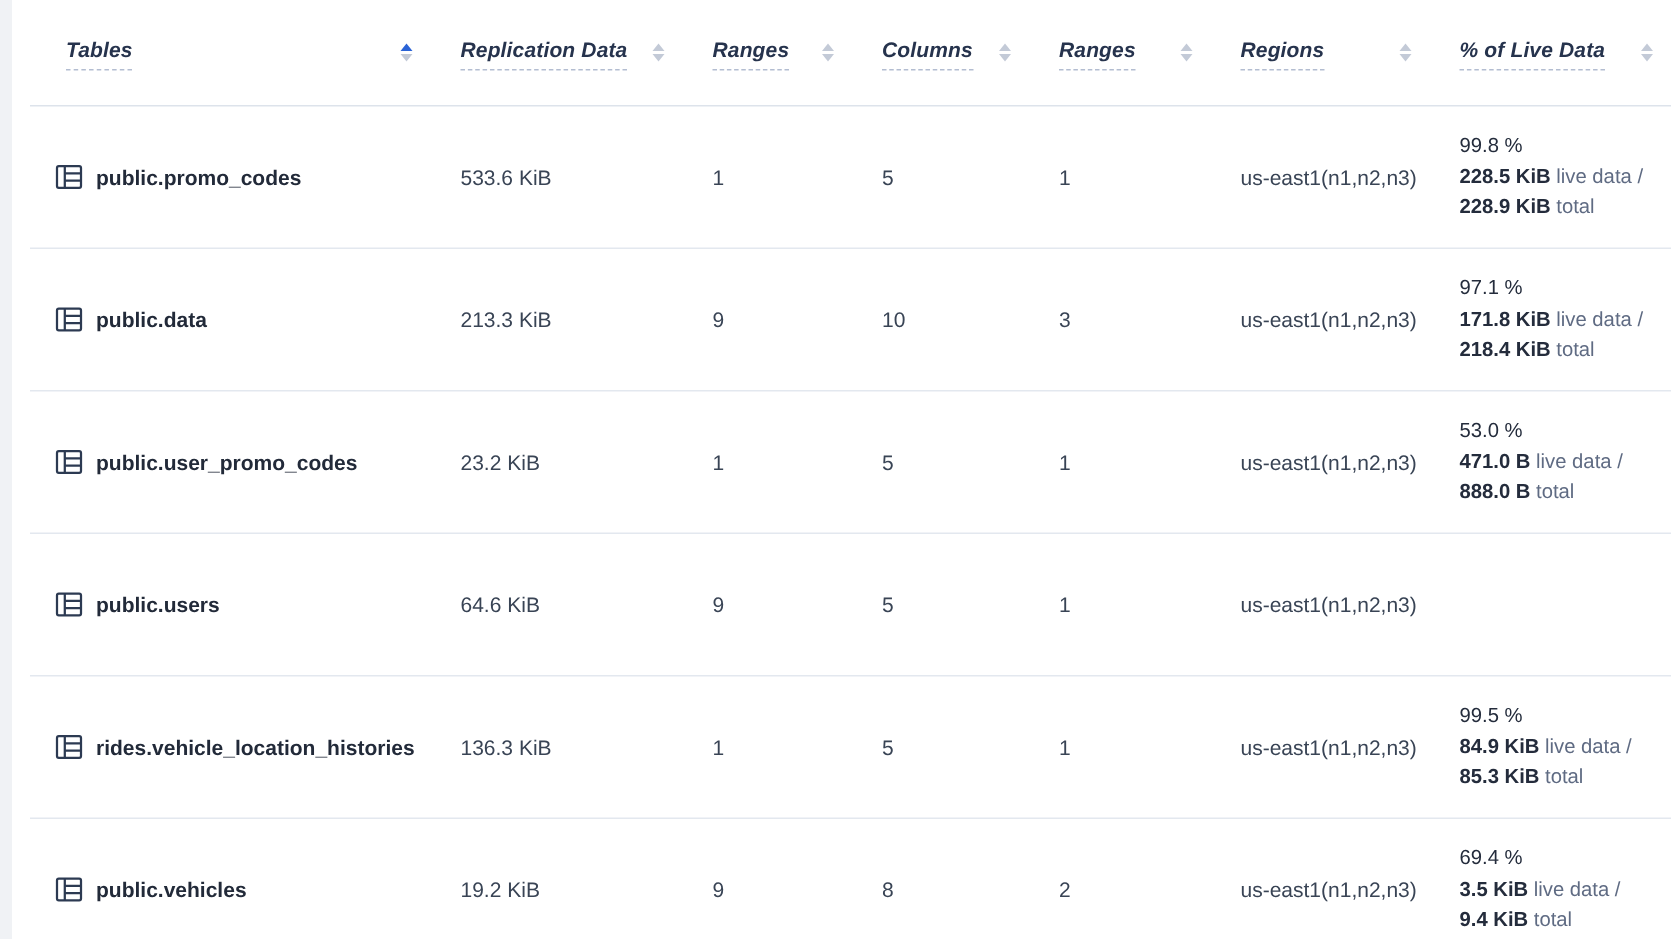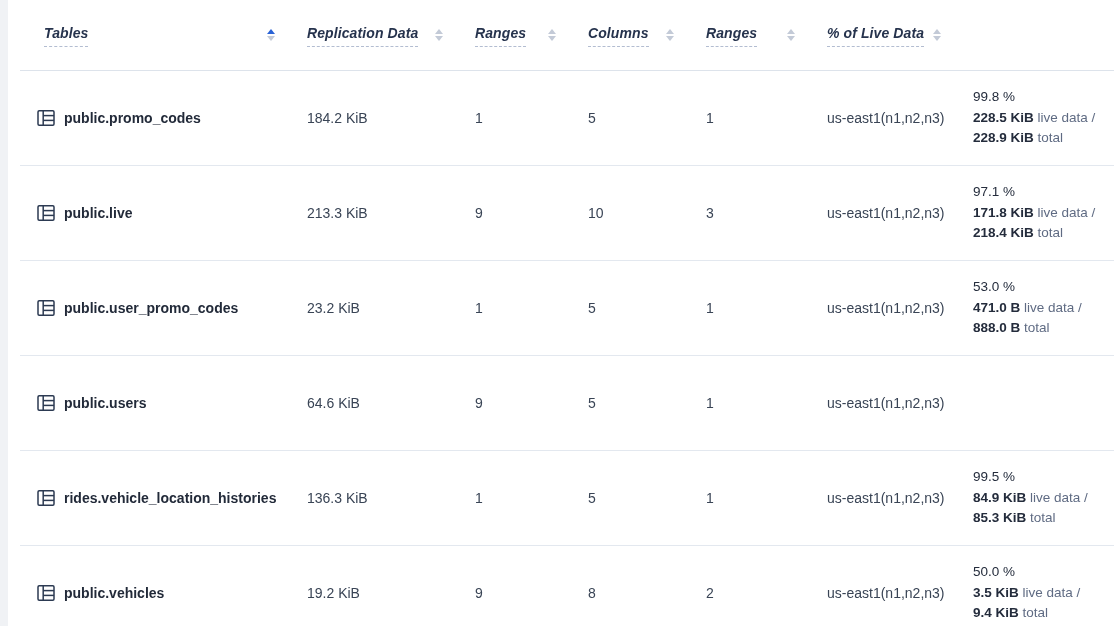--- a/index.html
+++ b/index.html
@@ -146,20 +146,27 @@
           </span>
       </div>
       <div class="th">
         <span class="th-label">Ranges</span>
         <span class="sort sort-none">
             <i class="tri tri-up"></i>
             <i class="tri tri-down"></i>
           </span>
       </div>
       <div class="th">
+        <span class="th-label">Regions</span>
+        <span class="sort sort-none">
+            <i class="tri tri-up"></i>
+            <i class="tri tri-down"></i>
+          </span>
+      </div>
+      <div class="th">
         <span class="th-label">% of Live Data</span>
         <span class="sort sort-none">
             <i class="tri tri-up"></i>
             <i class="tri tri-down"></i>
           </span>
       </div>
     </div>
 
     <div id="tbody">
   <div class="tr">
@@ -167,21 +174,21 @@
       <span class="table-icon">
         <svg width="20" height="20" viewBox="0 0 20 20" fill="none" xmlns="http://www.w3.org/2000/svg">
           <rect x="2" y="2.8" width="16" height="14.4" rx="1.2" stroke="#2c3a52" stroke-width="1.5"></rect>
           <line x1="7.2" y1="2.8" x2="7.2" y2="17.2" stroke="#2c3a52" stroke-width="1.5"></line>
           <line x1="7.2" y1="7.6" x2="18" y2="7.6" stroke="#2c3a52" stroke-width="1.5"></line>
           <line x1="7.2" y1="12.4" x2="18" y2="12.4" stroke="#2c3a52" stroke-width="1.5"></line>
         </svg>
       </span>
       <span class="tname">public.promo_codes</span>
     </div>
-    <div class="td">184.2 KiB</div>
+    <div class="td">533.6 KiB</div>
     <div class="td">1</div>
     <div class="td">5</div>
     <div class="td">1</div>
     <div class="td">us-east1(n1,n2,n3)</div>
     <div class="td c-live">
       <div>99.8 %</div>
       <div><span class="val">228.5 KiB</span>&nbsp;<span class="muted">live data /</span></div>
       <div><span class="val">228.9 KiB</span>&nbsp;<span class="muted">total</span></div>
     </div>
   </div>
@@ -189,21 +196,21 @@
   <div class="tr">
     <div class="td c0">
       <span class="table-icon">
         <svg width="20" height="20" viewBox="0 0 20 20" fill="none" xmlns="http://www.w3.org/2000/svg">
           <rect x="2" y="2.8" width="16" height="14.4" rx="1.2" stroke="#2c3a52" stroke-width="1.5"></rect>
           <line x1="7.2" y1="2.8" x2="7.2" y2="17.2" stroke="#2c3a52" stroke-width="1.5"></line>
           <line x1="7.2" y1="7.6" x2="18" y2="7.6" stroke="#2c3a52" stroke-width="1.5"></line>
           <line x1="7.2" y1="12.4" x2="18" y2="12.4" stroke="#2c3a52" stroke-width="1.5"></line>
         </svg>
       </span>
-      <span class="tname">public.live</span>
+      <span class="tname">public.data</span>
     </div>
     <div class="td">213.3 KiB</div>
     <div class="td">9</div>
     <div class="td">10</div>
     <div class="td">3</div>
     <div class="td">us-east1(n1,n2,n3)</div>
     <div class="td c-live">
       <div>97.1 %</div>
       <div><span class="val">171.8 KiB</span>&nbsp;<span class="muted">live data /</span></div>
       <div><span class="val">218.4 KiB</span>&nbsp;<span class="muted">total</span></div>
@@ -288,20 +295,20 @@
         </svg>
       </span>
       <span class="tname">public.vehicles</span>
     </div>
     <div class="td">19.2 KiB</div>
     <div class="td">9</div>
     <div class="td">8</div>
     <div class="td">2</div>
     <div class="td">us-east1(n1,n2,n3)</div>
     <div class="td c-live">
-      <div>50.0 %</div>
+      <div>69.4 %</div>
       <div><span class="val">3.5 KiB</span>&nbsp;<span class="muted">live data /</span></div>
       <div><span class="val">9.4 KiB</span>&nbsp;<span class="muted">total</span></div>
     </div>
   </div>
 </div>
   </div>
 </div>
 
 </body></html>

